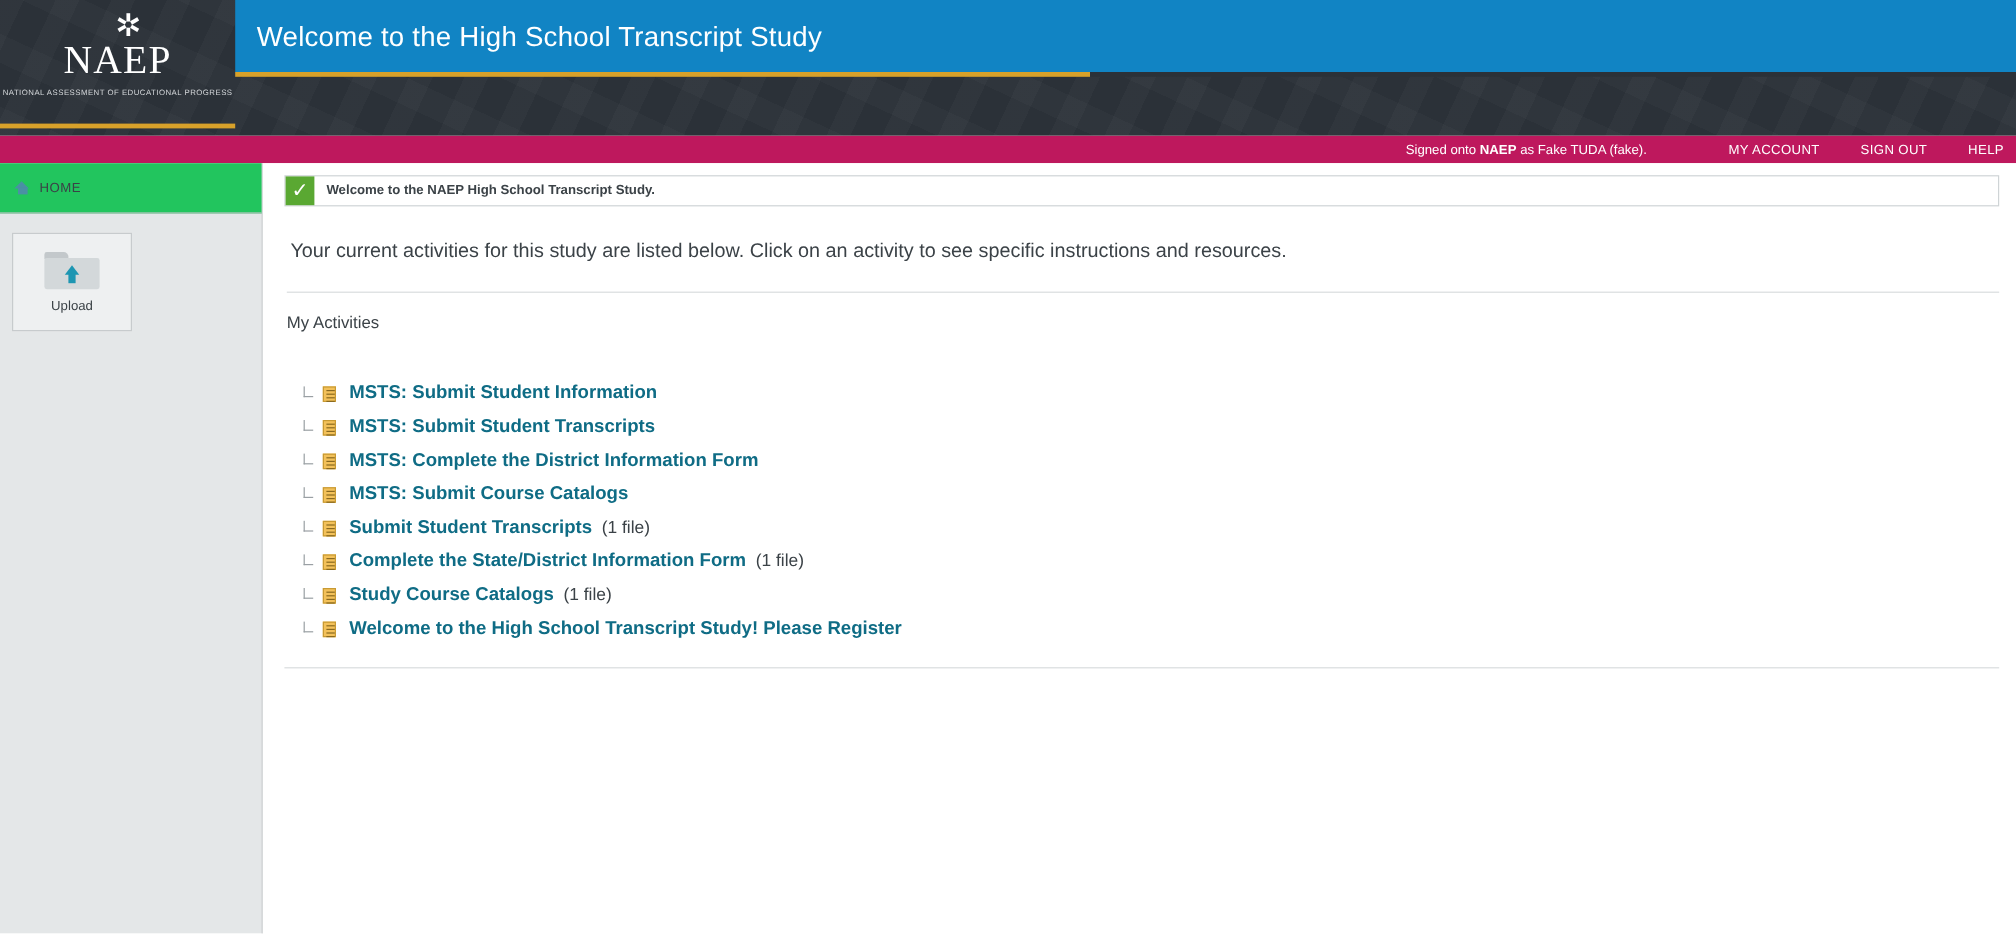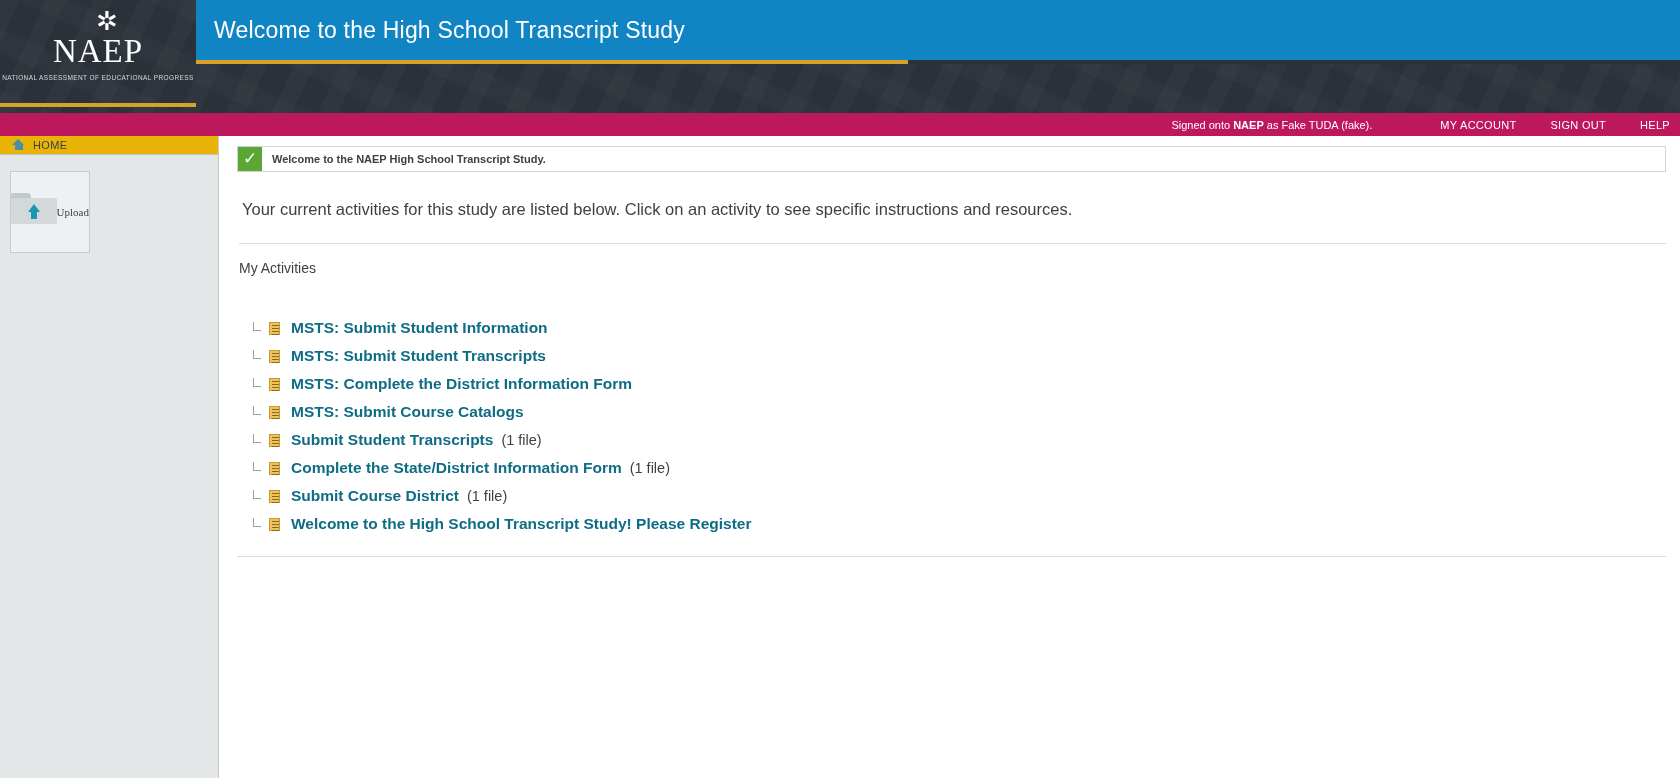--- a/index.html
+++ b/index.html
@@ -120,22 +120,22 @@
     display: flex;
     height: 642px;
   }
   .sidebar {
     width: 219px;
     flex: 0 0 219px;
     background: #e4e7e8;
     border-right: 1px solid #c7cbcd;
   }
   .home-row {
-    height: 19px;
-    background: #eab308;
+    height: 42px;
+    background: #22c55e;
     display: flex;
     align-items: center;
     padding-left: 12px;
     border-bottom: 1px solid #bfc4c6;
   }
   .home-icon {
     width: 13px; height: 12px;
     margin-right: 8px;
     position: relative;
     display: inline-block;
@@ -154,29 +154,28 @@
     width: 8px; height: 6px;
     background: #4a90a4;
   }
   .home-label {
     font-size: 11px;
     color: #3b4247;
     letter-spacing: 0.4px;
   }
   .upload-card {
     margin: 16px 0 0 10px;
-    width: 80px;
+    width: 100px;
     height: 82px;
     border: 1px solid #c7cbcd;
     background: #eef0f1;
     display: flex;
-    flex-direction: row;
+    flex-direction: column;
     align-items: center;
     justify-content: center;
-    font-family: Liberation Serif, serif;
   }
   .folder-icon {
     width: 46px;
     height: 34px;
     position: relative;
     margin-bottom: 6px;
   }
   .folder-icon .tab {
     position: absolute; left: 0; top: 1px;
     width: 20px; height: 6px;
@@ -402,21 +401,21 @@
       <div class="activity-row">
         <span class="tree-elbow"></span>
         <span class="doc-icon"></span>
         <a class="activity-link" href="#">Complete the State/District Information Form</a>
         <span class="file-count">(1 file)</span>
       </div>
 
       <div class="activity-row">
         <span class="tree-elbow"></span>
         <span class="doc-icon"></span>
-        <a class="activity-link" href="#">Submit Course District</a>
+        <a class="activity-link" href="#">Study Course Catalogs</a>
         <span class="file-count">(1 file)</span>
       </div>
 
       <div class="activity-row">
         <span class="tree-elbow"></span>
         <span class="doc-icon"></span>
         <a class="activity-link" href="#">Welcome to the High School Transcript Study! Please Register</a>
         <span class="file-count"></span>
       </div>
 

